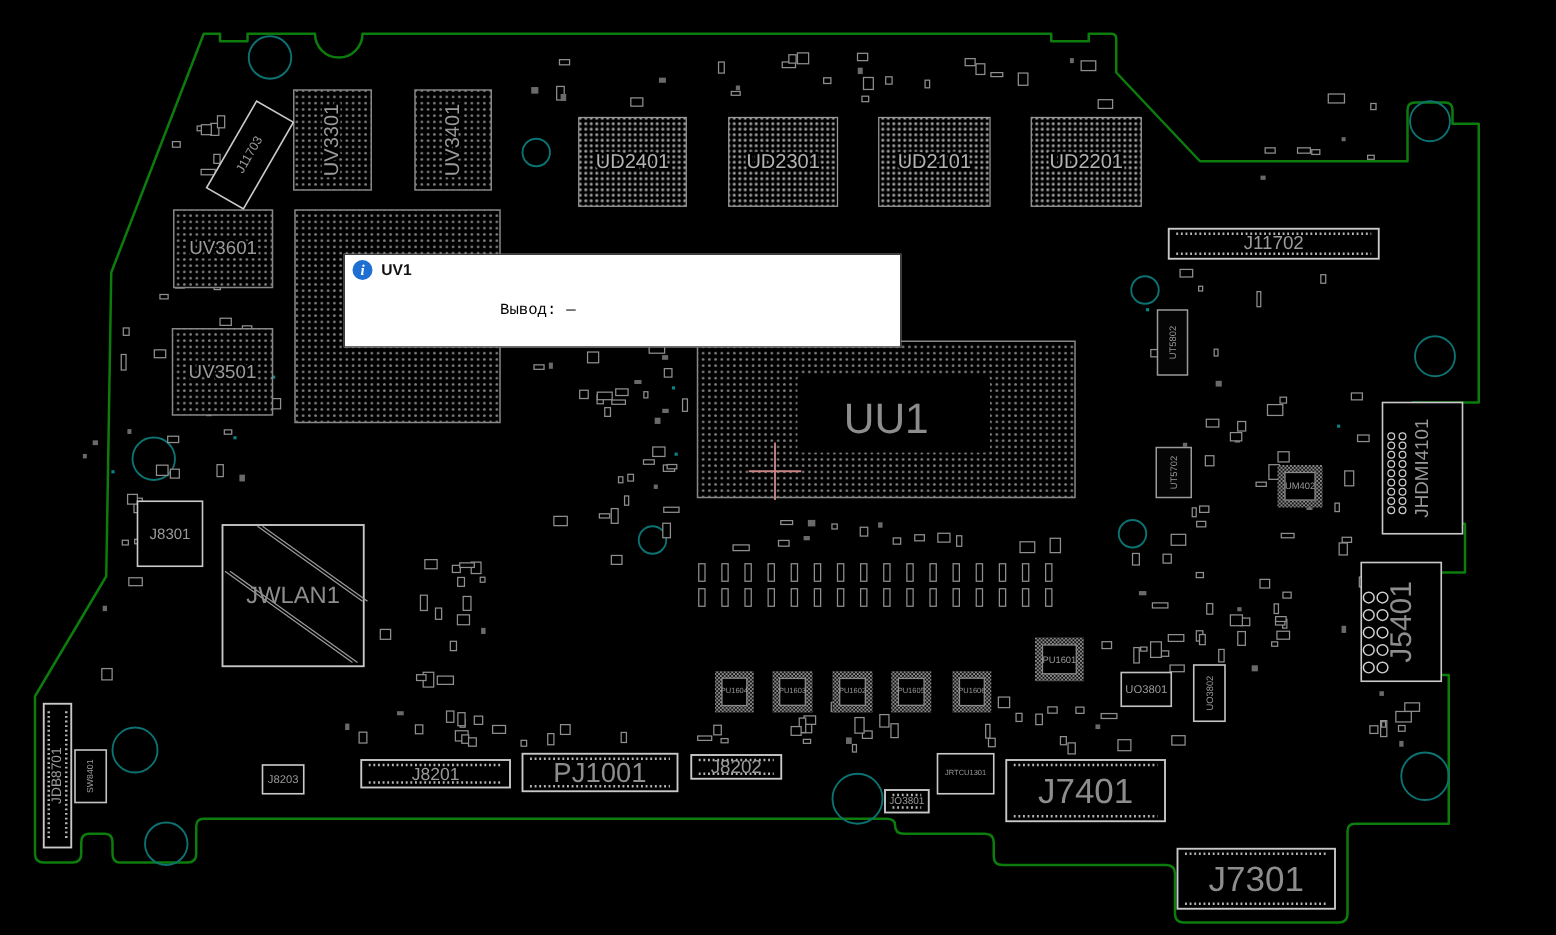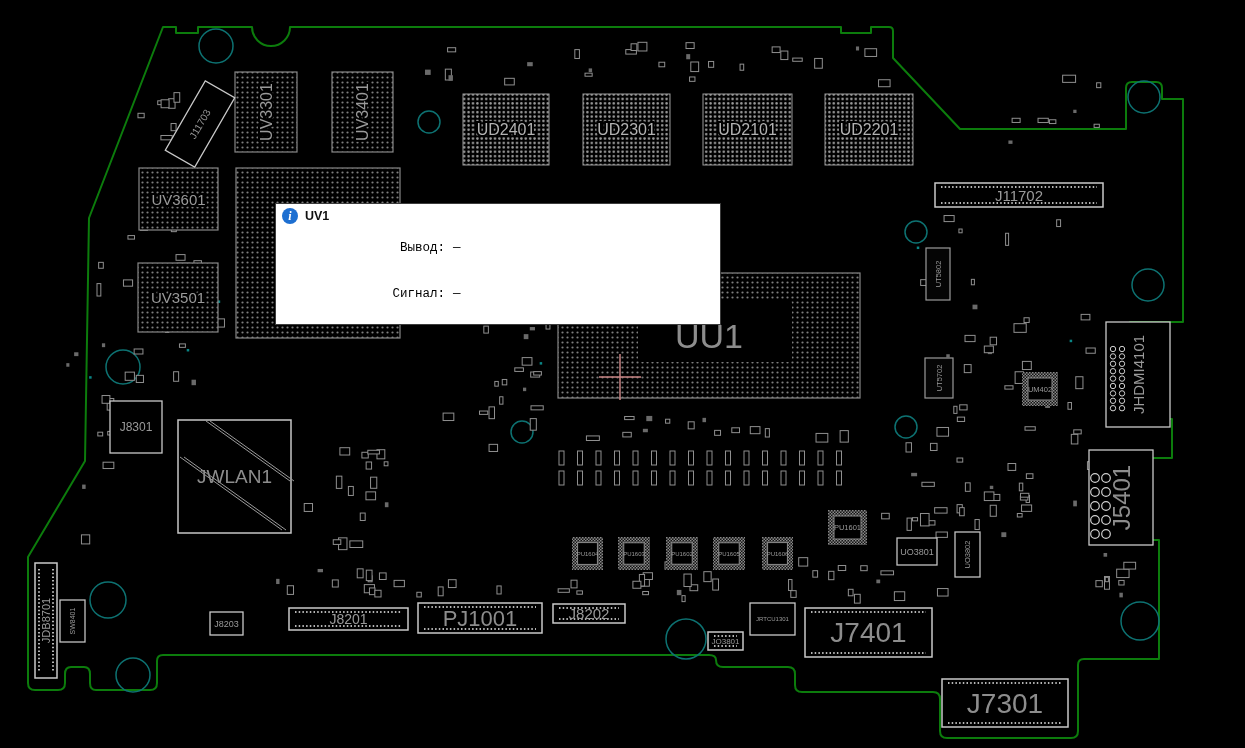--- a/index.html
+++ b/index.html
@@ -563,17 +563,14 @@
     </svg>
 
   <div class="tooltip">
     <div class="tt-head">
       <span class="tt-icon">i</span>
       <span class="tt-title">UV1</span>
     </div>
     <div class="tt-row">
       <span class="tt-label">Вывод:</span><span class="tt-value">—</span>
     </div>
-    <div class="tt-row">
-      <span class="tt-label">Сигнал:</span><span class="tt-value">—</span>
-    </div>
   </div>
 </div>
 
 </body></html>

